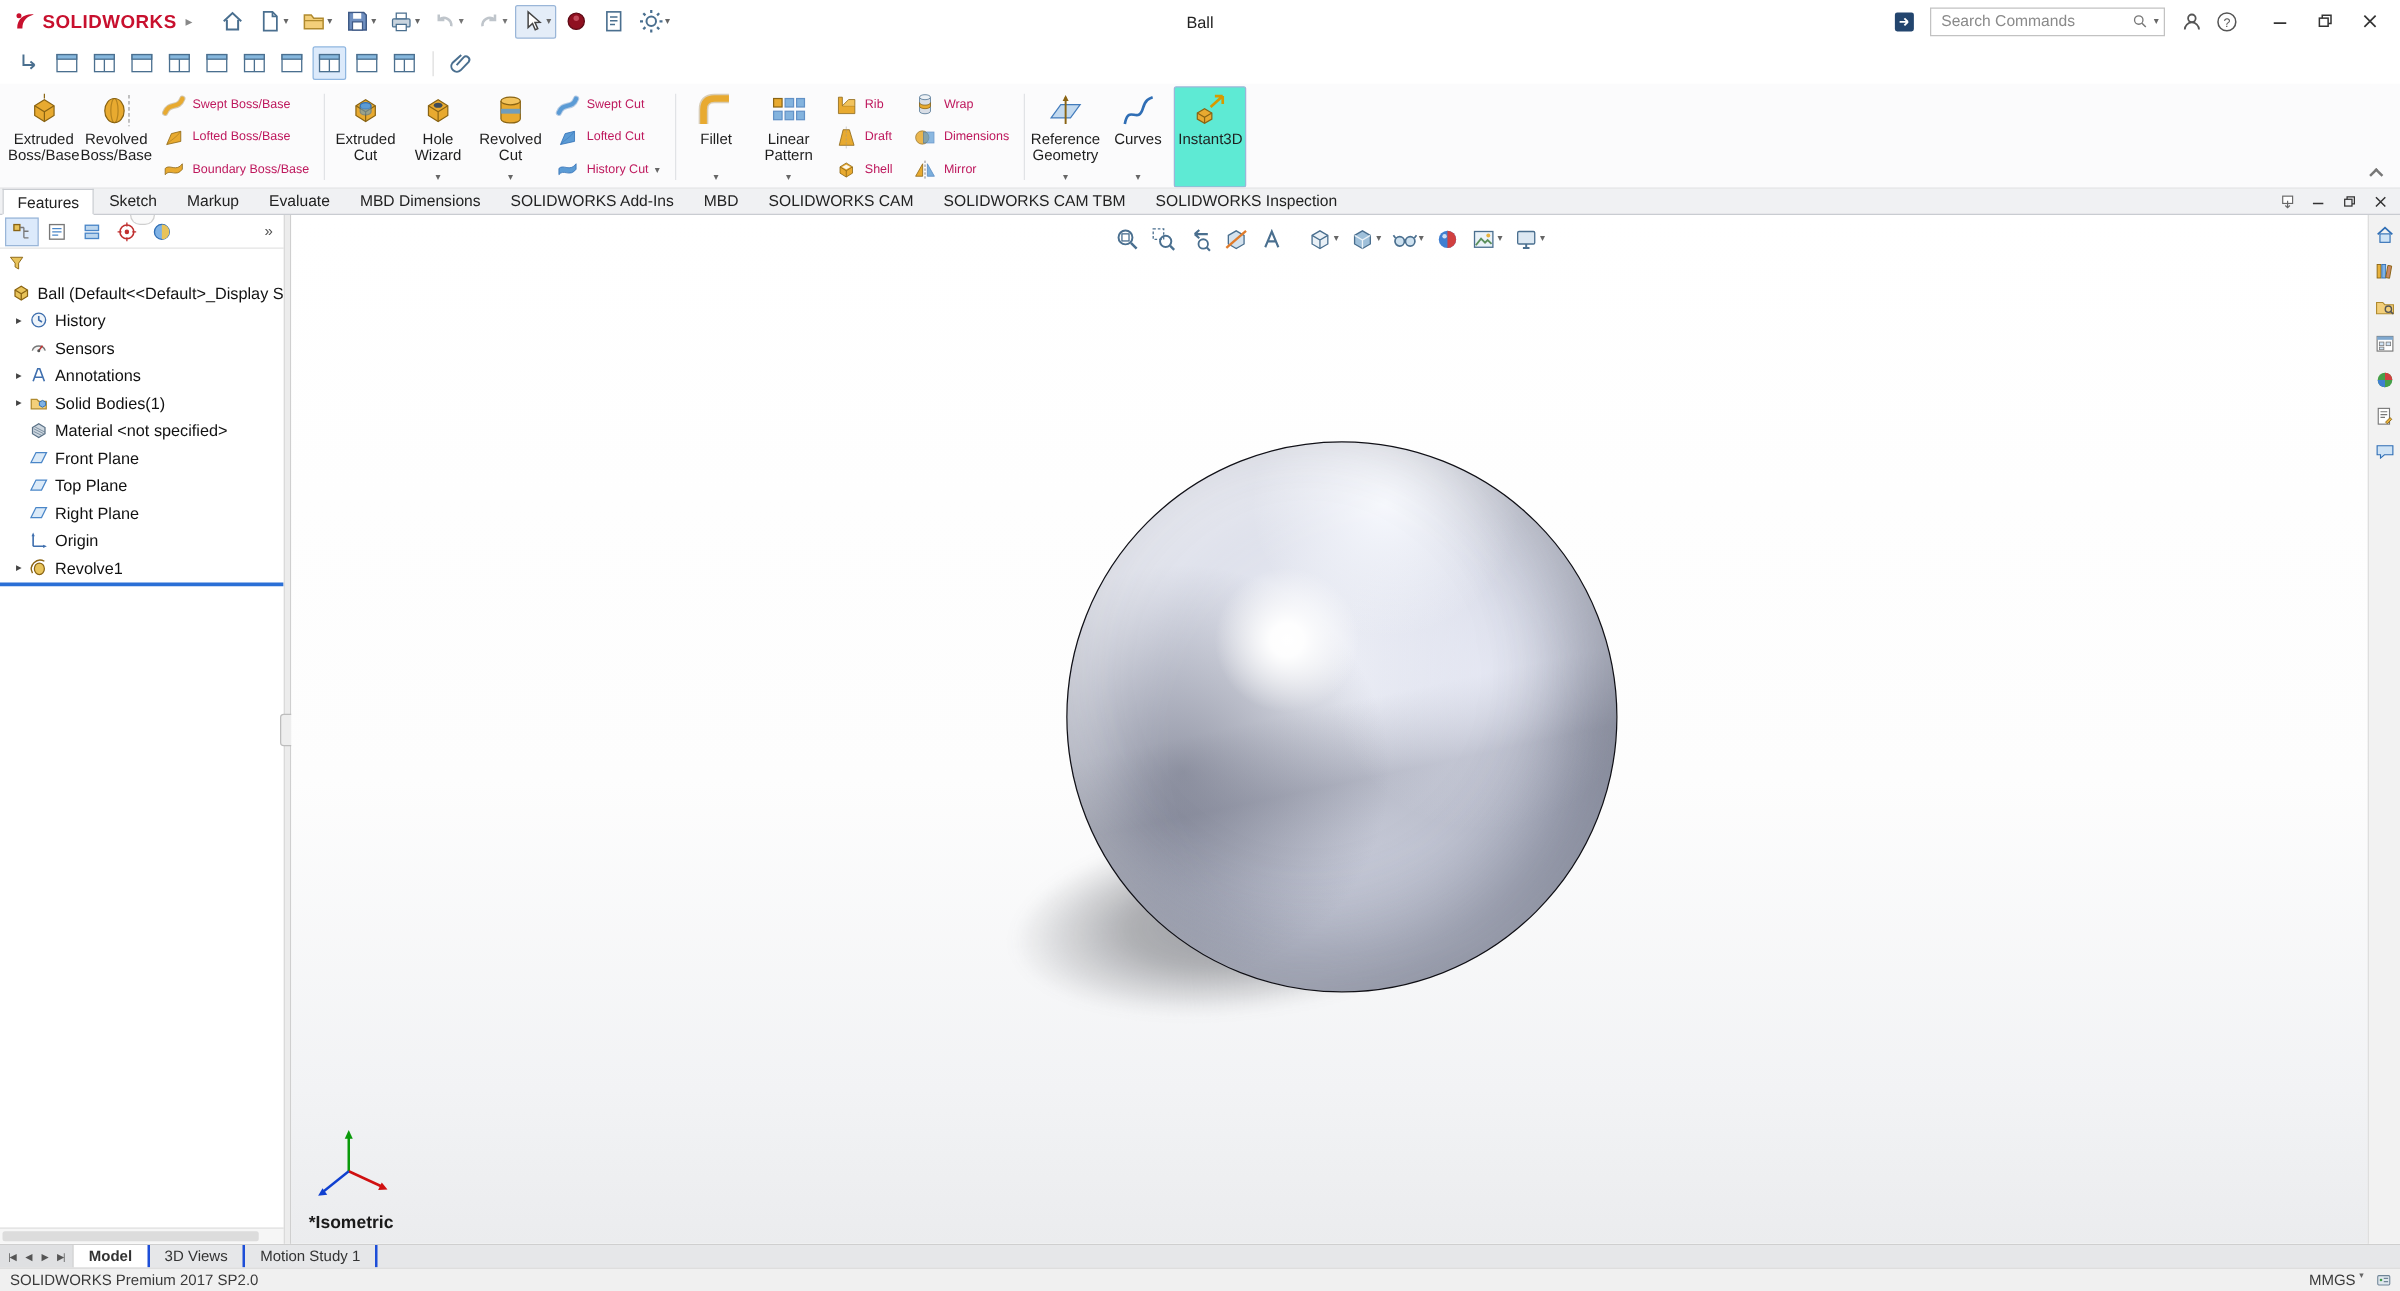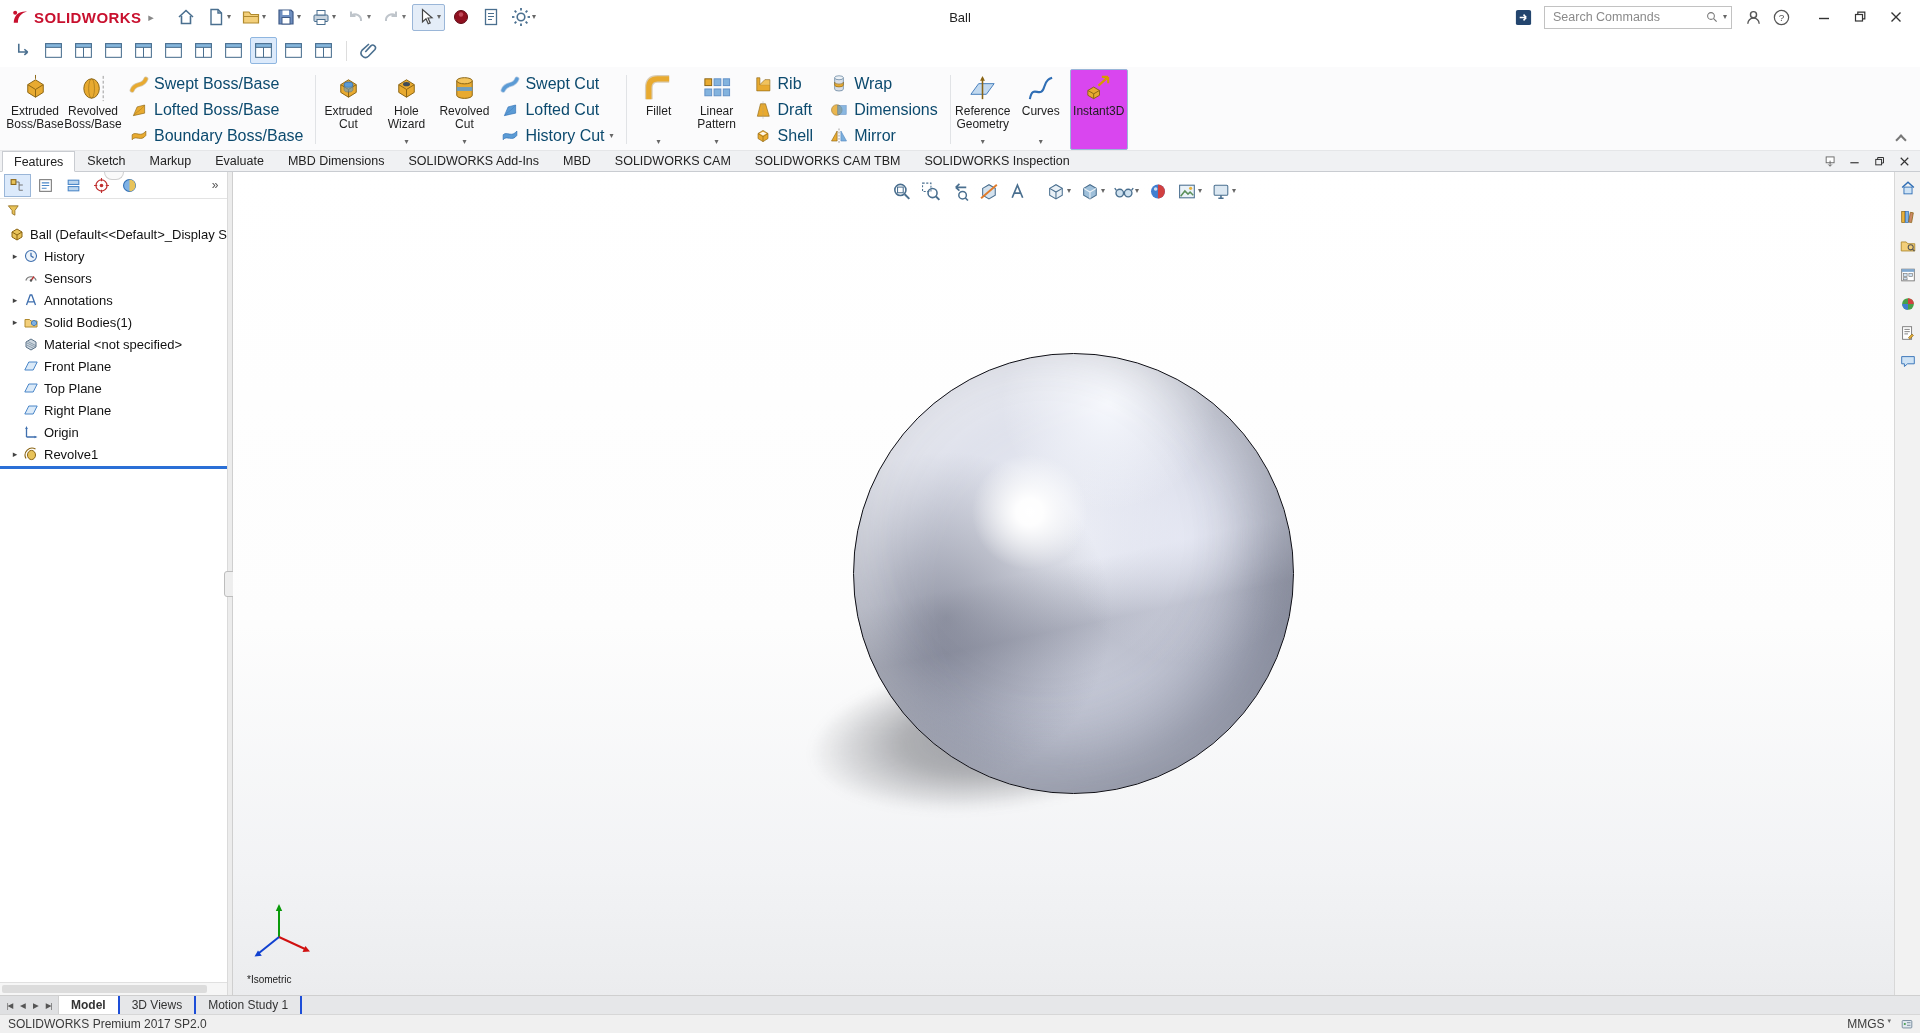--- a/index.html
+++ b/index.html
@@ -42,25 +42,25 @@
 .vb-sep{width:1px;height:20px;background:#ddd;margin:0 6px;}
 
 
 .ribbon{height:83px;flex:0 0 83px;background:#fbfbfc;display:flex;align-items:stretch;padding:2px 6px 0;position:relative;}
 .rgroup{display:flex;align-items:stretch;}
 .rsep{width:1px;background:#e1e3e6;margin:6px 3px;}
 .rbig{width:58px;display:flex;flex-direction:column;align-items:center;padding:3px 1px 1px;gap:1px;border:1px solid transparent;border-radius:2px;text-align:center;}
 .rbig .icn svg{width:31px;height:31px;}
 .rbig .rlabel{font-size:12px;line-height:1.12;color:#1e1e1e;}
 .rbig .mini-caret{margin-top:auto;padding-bottom:2px;}
-.rbig.active{background:#d946ef;border-color:#9ab6d8;}
+.rbig.active{background:#5eead4;border-color:#9ab6d8;}
 .rstack{display:flex;flex-direction:column;justify-content:center;gap:2px;padding:0 4px;}
 .rsmall{display:flex;align-items:center;gap:5px;height:24px;padding:0 5px 0 3px;border-radius:2px;}
 .rsmall .icn svg{width:20px;height:20px;}
-.rsmall .rlabel{font-size:16px;white-space:nowrap;color:#0c4a6e;}
+.rsmall .rlabel{font-size:10px;white-space:nowrap;color:#be185d;}
 .ribbon-collapse{position:absolute;right:12px;bottom:6px;width:14px;height:12px;display:flex;align-items:flex-end;justify-content:center;}
 .chev-up{width:8px;height:8px;border-left:2px solid #777;border-top:2px solid #777;transform:rotate(45deg);}
 
 
 .cmdtabs{height:22px;flex:0 0 22px;background:#f0f1f3;border-top:1px solid #e5e6e8;border-bottom:1px solid #c9ccd1;display:flex;align-items:stretch;padding-left:2px;position:relative;}
 .ctab{display:flex;align-items:center;padding:0 11px;font-size:12.5px;color:#222;border:1px solid transparent;}
 .ctab.active{background:#fff;border-color:#c9ccd1;border-bottom-color:#fff;margin-bottom:-1px;}
 .doc-controls{margin-left:auto;display:flex;align-items:center;gap:3px;padding-right:5px;}
 .doc-ctrl{width:22px;height:18px;display:flex;align-items:center;justify-content:center;}
 .doc-ctrl svg{width:15px;height:15px;}
@@ -97,21 +97,21 @@
 .shadow{position:absolute;left:517px;top:463px;width:490px;height:198px;background:radial-gradient(ellipse closest-side,rgba(66,68,76,.52) 0%,rgba(66,68,76,.40) 38%,rgba(66,68,76,.15) 62%,rgba(66,68,76,0) 76%);transform:rotate(-7deg);filter:blur(5px);}
 .sphere{position:absolute;left:620px;top:181px;width:441px;height:441px;border-radius:50%;border:1.5px solid #101016;
 background:
  radial-gradient(circle at 40% 36%, #ffffff 0%, rgba(255,255,255,.96) 3.5%, rgba(255,255,255,0) 15%),
  radial-gradient(circle at 58% 11%, rgba(248,250,255,.95) 0%, rgba(248,250,255,0) 23%),
  radial-gradient(circle at 76% 42%, rgba(236,238,249,.6) 0%, rgba(236,238,249,0) 30%),
  radial-gradient(circle at 21% 60%, rgba(82,86,104,.5) 0%, rgba(82,86,104,0) 38%),
  linear-gradient(168deg, rgba(255,255,255,0) 48%, rgba(118,122,140,.38) 60%, rgba(158,162,178,.25) 72%, rgba(213,216,227,.5) 88%),
  radial-gradient(circle at 46% 40%, #eef0f7 0%, #d9dce8 38%, #bfc3d3 62%, #a3a8bb 82%, #8e93a6 100%);
 box-shadow:inset -28px -34px 70px rgba(58,62,82,.38), inset 20px 26px 60px rgba(255,255,255,.55);}
-.view-label{position:absolute;left:14px;bottom:10px;font-weight:normal;font-size:10px;color:#1a1a1a;}
+.view-label{position:absolute;left:14px;bottom:10px;font-weight:bold;font-size:14px;color:#1a1a1a;}
 .triad{position:absolute;left:16px;bottom:32px;}
 
 
 .taskpane{width:26px;flex:0 0 26px;background:#f2f2f2;border-left:1px solid #d8d8d8;display:flex;flex-direction:column;align-items:center;padding-top:5px;gap:7px;}
 .tp-btn{width:22px;height:22px;display:flex;align-items:center;justify-content:center;}
 .tp-btn .icn svg{width:18px;height:18px;}
 
 
 .doctabs{height:19px;flex:0 0 19px;background:#e6e7e9;border-top:1px solid #cfcfcf;display:flex;align-items:stretch;font-size:12px;}
 .dnav{display:flex;align-items:center;background:#dfe0e2;border-right:1px solid #cfcfcf;padding:0 3px;}

